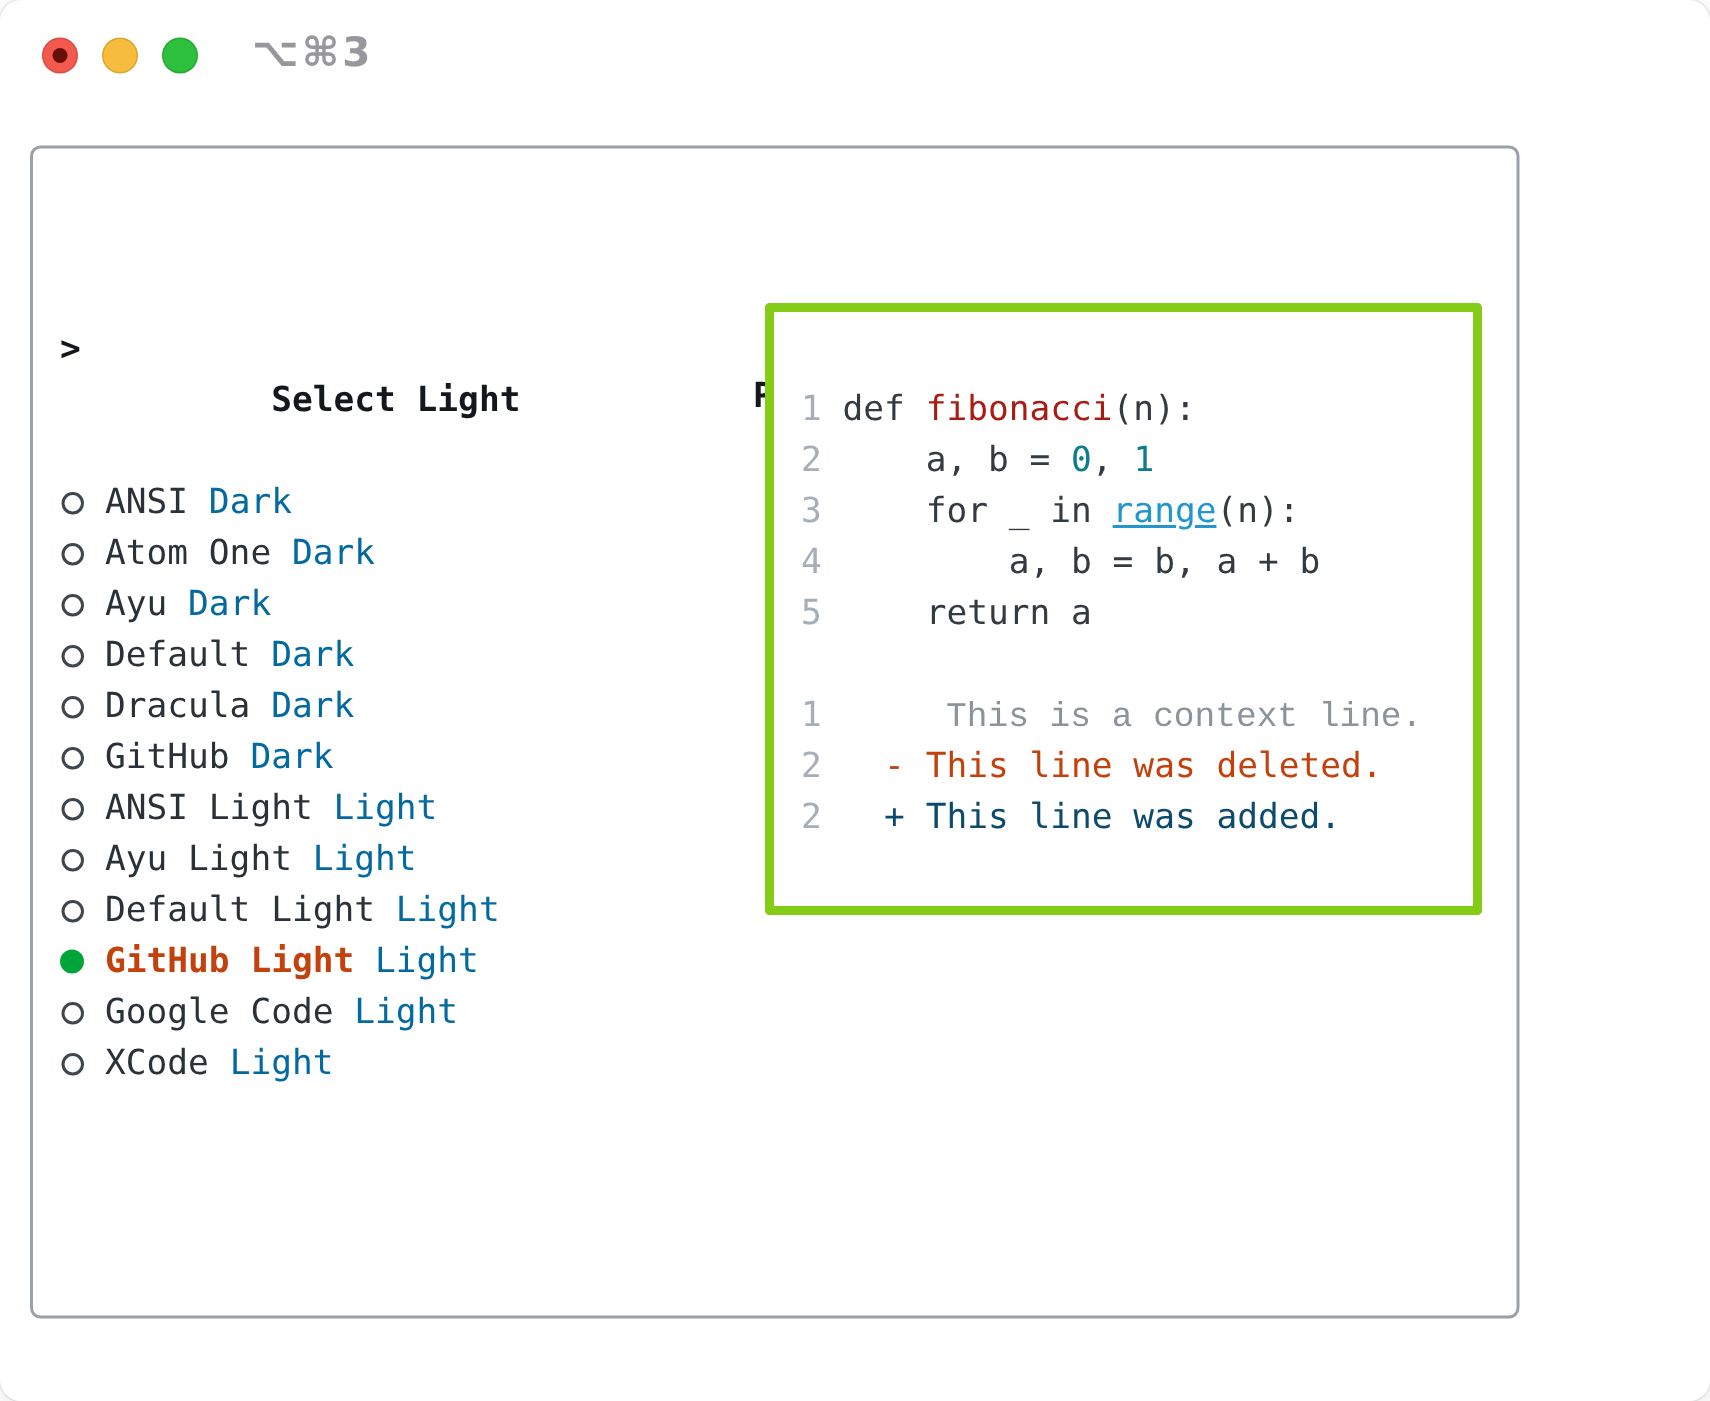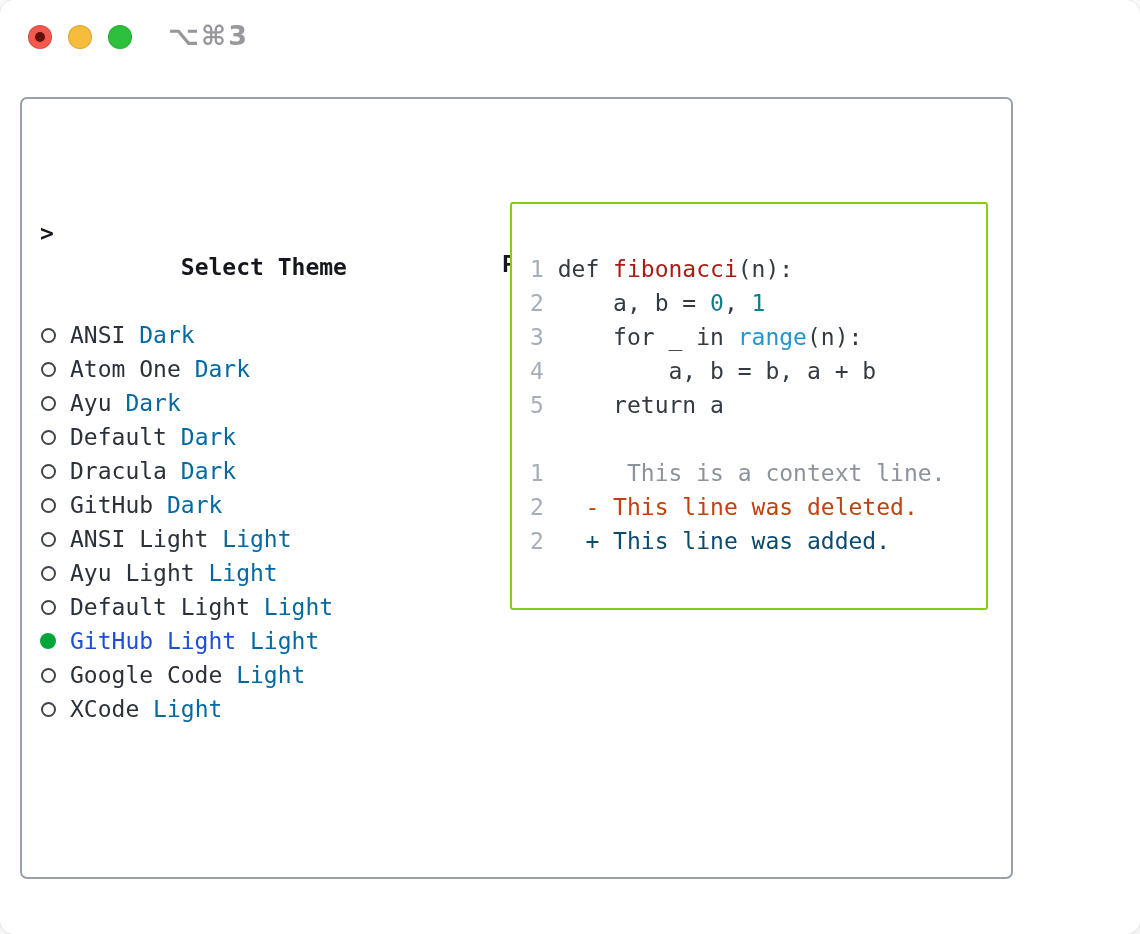--- a/index.html
+++ b/index.html
@@ -30,37 +30,37 @@
   .left-col{position:absolute;left:18px;top:49px;font-size:23px;line-height:34px;white-space:pre;}
   .row{position:relative;padding-left:30px;height:34px;}
   .row .prefix{position:absolute;left:0;top:0;font-weight:bold;color:#14171c;}
   .hdr{font-weight:bold;color:#14171c;}
   .radio{
     position:absolute;left:1px;top:10px;width:11px;height:11px;border-radius:50%;
     border:2px solid #40464d;box-sizing:content-box;background:transparent;
   }
   .radio.sel{border:0;width:16px;height:16px;left:0;top:9px;background:#00a539;}
   .t-name{color:#2b3138;text-align:center;}
-  .t-name.sel{color:#1d4ed8;}
+  .t-name.sel{color:#c2410c;font-weight:bold;}
   .t-variant{color:#0369a1;}
   .gap{height:34px;}
   
   .preview-header{position:absolute;left:480px;top:148px;font-size:23px;line-height:34px;font-weight:bold;color:#14171c;}
   .preview-box{
     position:absolute;left:488px;top:103px;width:478px;height:408px;
-    border:2px solid #84cc16;border-radius:3px;background:#ffffff;box-sizing:border-box;
+    border:6px solid #84cc16;border-radius:3px;background:#ffffff;box-sizing:border-box;
   }
   .code-pre{position:absolute;left:18px;top:48px;font-size:23px;line-height:34px;white-space:pre;}
   .code-line{height:34px;}
   .lnum{color:#a6aeb8;}
   .tok-code{color:#333a41;}
   .tok-func{color:#a81c12;}
   .tok-num{color:#0d7e89;}
-  .tok-builtin{color:#2196cf;}
-  .tok-ctx{color:#8b939c;}
+  .tok-builtin{color:#2196cf;text-decoration:underline;}
+  .tok-ctx{color:#8b939c;font-family:Liberation Mono, monospace;}
   .tok-del{color:#c2410c;}
   .tok-add{color:#0c4a6e;}
 </style>
 </head>
 <body>
 
 <div class="window">
 
   <div class="titlebar">
     <div class="lights">
@@ -70,21 +70,21 @@
       <span class="light yellow"></span>
       <span class="light green"></span>
     </div>
     <div class="tb-title">⌥⌘3</div>
   </div>
 
   <div class="panel">
 
     <div class="left-col">
       <div class="row">
-        <span class="prefix">&gt;</span><span class="hdr">Select Theme</span>
+        <span class="prefix">&gt;</span><span class="hdr">Select Light</span>
       </div>
       <div id="theme-list"><div class="row"><span class="radio"></span><span class="t-name">ANSI</span><span class="t-variant"> Dark</span></div><div class="row"><span class="radio"></span><span class="t-name">Atom One</span><span class="t-variant"> Dark</span></div><div class="row"><span class="radio"></span><span class="t-name">Ayu</span><span class="t-variant"> Dark</span></div><div class="row"><span class="radio"></span><span class="t-name">Default</span><span class="t-variant"> Dark</span></div><div class="row"><span class="radio"></span><span class="t-name">Dracula</span><span class="t-variant"> Dark</span></div><div class="row"><span class="radio"></span><span class="t-name">GitHub</span><span class="t-variant"> Dark</span></div><div class="row"><span class="radio"></span><span class="t-name">ANSI Light</span><span class="t-variant"> Light</span></div><div class="row"><span class="radio"></span><span class="t-name">Ayu Light</span><span class="t-variant"> Light</span></div><div class="row"><span class="radio"></span><span class="t-name">Default Light</span><span class="t-variant"> Light</span></div><div class="row"><span class="radio sel"></span><span class="t-name sel">GitHub Light</span><span class="t-variant"> Light</span></div><div class="row"><span class="radio"></span><span class="t-name">Google Code</span><span class="t-variant"> Light</span></div><div class="row"><span class="radio"></span><span class="t-name">XCode</span><span class="t-variant"> Light</span></div></div>
       <div class="gap"></div>
       <div class="row">
         
       </div>
       
       
       
       

